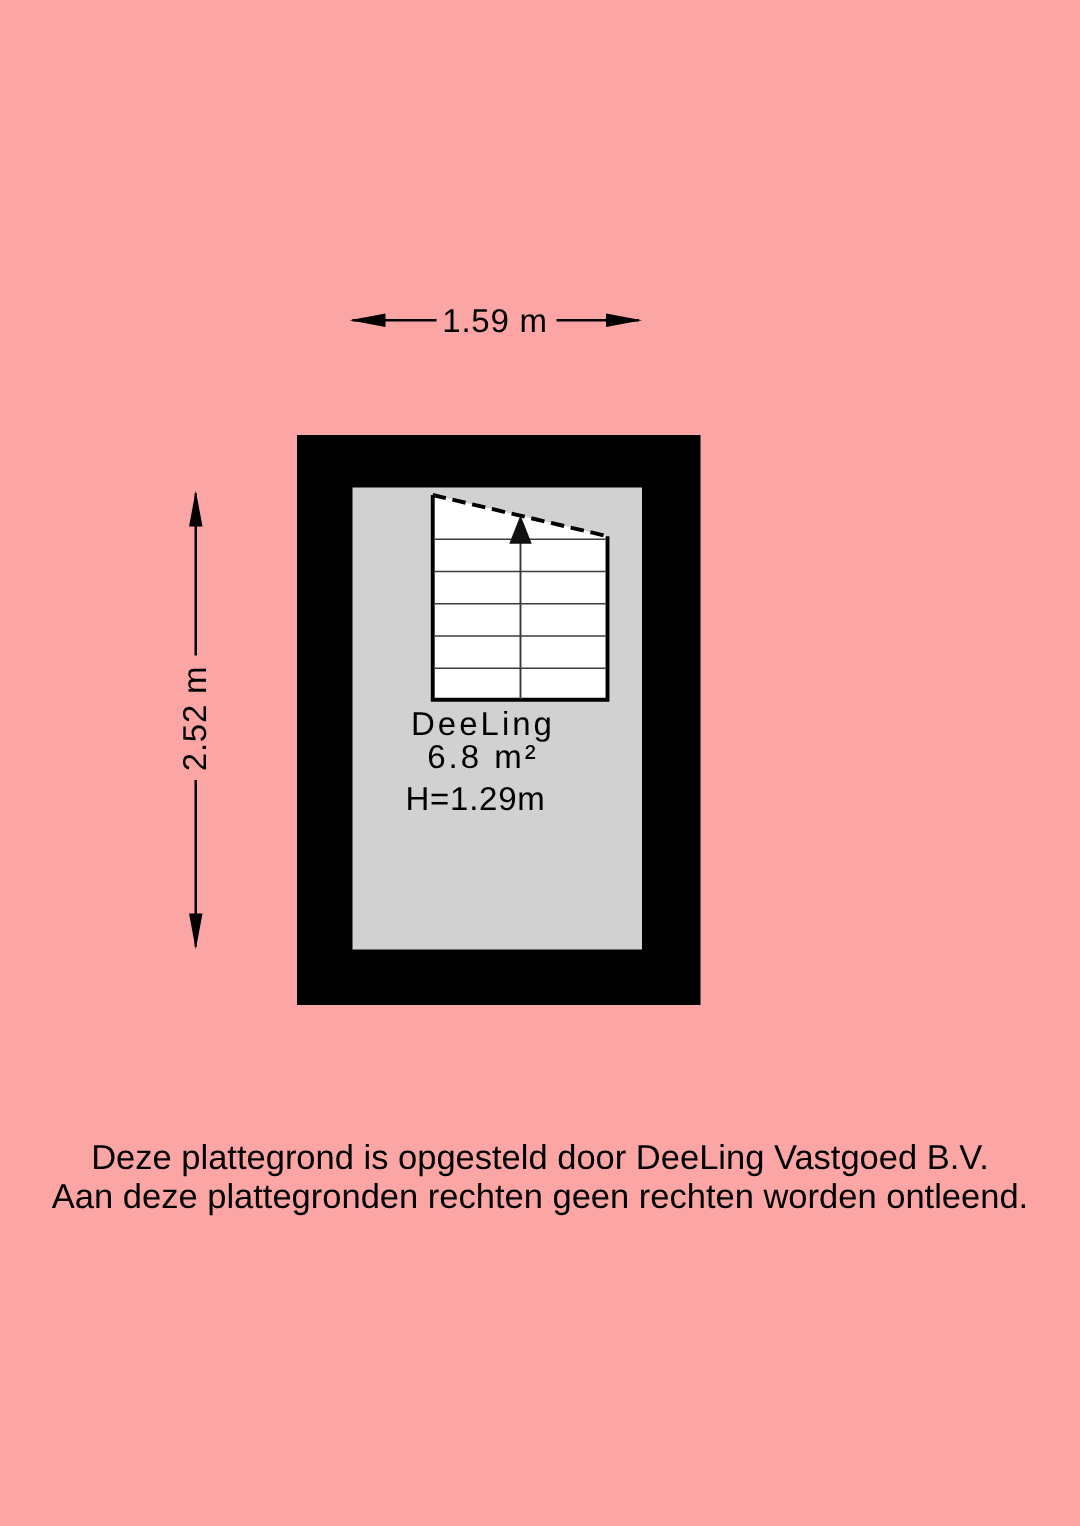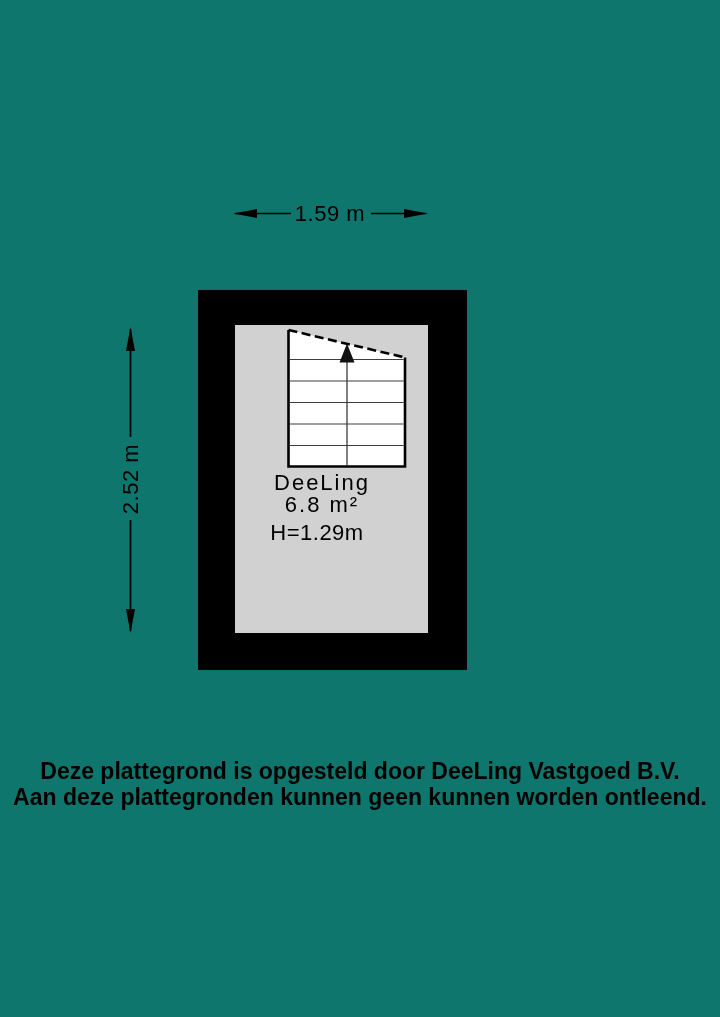--- a/index.html
+++ b/index.html
@@ -4,21 +4,21 @@
 <style>
   html, body {
     margin: 0;
     padding: 0;
     background: #ffffff;
   }
   .canvas {
     position: relative;
     width: 720px;
     height: 1017px;
-    background: #0f766e;
+    background: #fca5a5;
     font-family: "Liberation Sans", sans-serif;
     color: #000000;
     overflow: hidden;
   }
 
   
   .wall-block {
     position: absolute;
     left: 198px; top: 290px;
     width: 269px; height: 380px;
@@ -69,21 +69,20 @@
 
   
   .footer {
     position: absolute;
     left: 0; top: 758px;
     width: 720px;
     font-size: 23px;
     line-height: 26px;
     text-align: center;
     white-space: nowrap;
-    font-weight: bold;
   }
 </style>
 </head>
 <body>
 
 <div class="canvas">
 
   <div class="wall-block"></div>
 
   <div class="room-floor"></div>
@@ -126,16 +125,16 @@
 
   <div class="dim-label top">1.59 m</div>
   <div class="dim-label left">2.52 m</div>
 
   <div class="room-label room-name">DeeLing</div>
   <div class="room-label room-area">6.8 m²</div>
   <div class="room-label room-height">H=1.29m</div>
 
   <div class="footer">
     <div>Deze plattegrond is opgesteld door DeeLing Vastgoed B.V.</div>
-    <div>Aan deze plattegronden kunnen geen kunnen worden ontleend.</div>
+    <div>Aan deze plattegronden rechten geen rechten worden ontleend.</div>
   </div>
 
 </div>
 
 </body></html>

